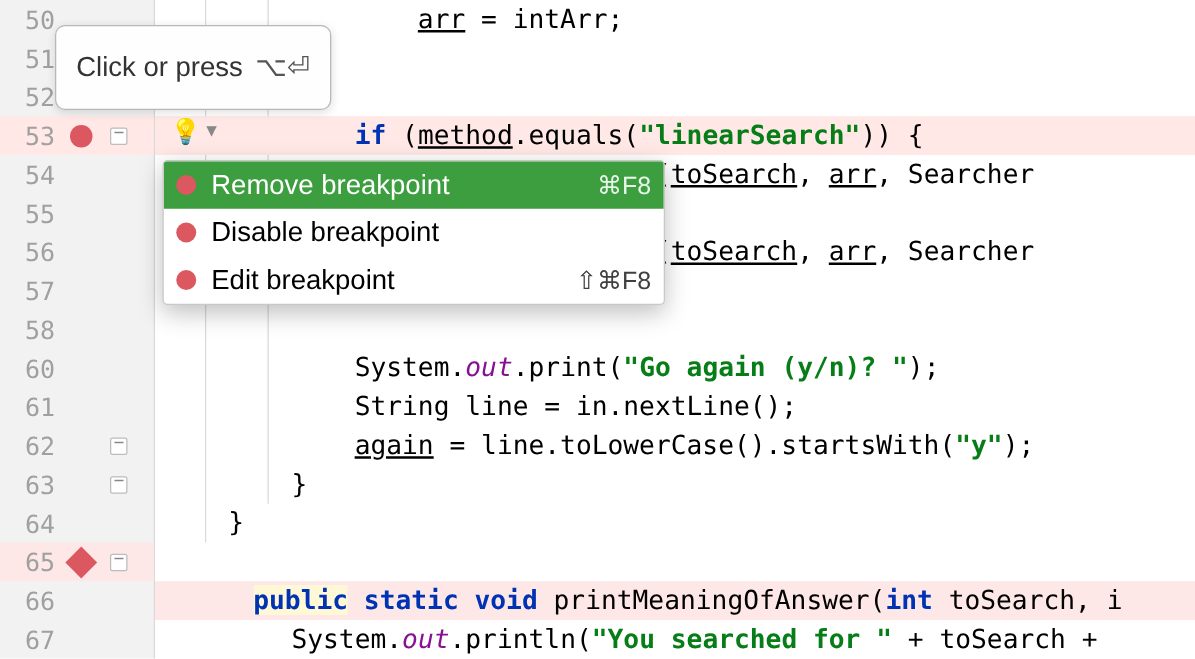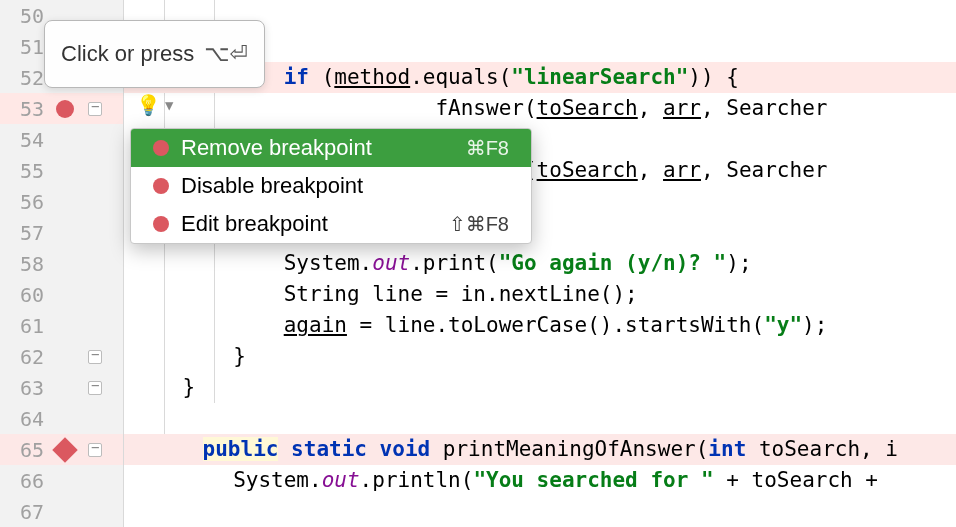--- a/index.html
+++ b/index.html
@@ -158,21 +158,21 @@
     border-radius: 4px;
     box-shadow: 0 6px 20px rgba(0,0,0,0.25);
     z-index: 30;
     font-family: -apple-system, "Segoe UI", sans-serif;
     font-size: 22px;
     overflow: hidden;
   }
   .menu-item {
     display: flex;
     align-items: center;
-    padding: 6px 22px;
+    padding: 6px 10px;
     gap: 12px;
     cursor: pointer;
   }
   .menu-item.selected {
     background: #3c9e3f;
     color: #ffffff;
   }
   .menu-item .dot {
     width: 16px;
     height: 16px;
@@ -293,20 +293,21 @@
       <span class="line-num">67</span>
       <span class="bp-col"></span>
         <span class="fold-col"></span>
     </div>
   </div>
 
   <div class="code-area">
     <div class="indent-guide" style="left:90px; top:0; height:403px"></div>
     <div class="indent-guide" style="left:40px; top:0; height:434px"></div>
 
+    <div class="code-line"><span>                </span><span class="var-u">arr</span><span> = intArr;</span></div>
     <div class="code-line"><span></span></div>
     <div class="code-line"><span></span></div>
     <div class="code-line hl-bp"><span>            </span><span class="kw">if</span><span> (</span><span class="method-u">method</span><span>.equals(</span><span class="str">"linearSearch"</span><span>)) {</span></div>
     <div class="code-line"><span>                        </span><span>fAnswer(</span><span class="var-u">toSearch</span><span>, </span><span class="var-u">arr</span><span>, Searcher</span></div>
     <div class="code-line"><span></span></div>
     <div class="code-line"><span>                        </span><span>fAnswer(</span><span class="var-u">toSearch</span><span>, </span><span class="var-u">arr</span><span>, Searcher</span></div>
     <div class="code-line"><span></span></div>
     <div class="code-line"><span></span></div>
     <div class="code-line"><span>            </span><span>System.</span><span class="field">out</span><span>.print(</span><span class="str">"Go again (y/n)? "</span><span>);</span></div>
     <div class="code-line"><span>            </span><span>String line = in.nextLine();</span></div>

